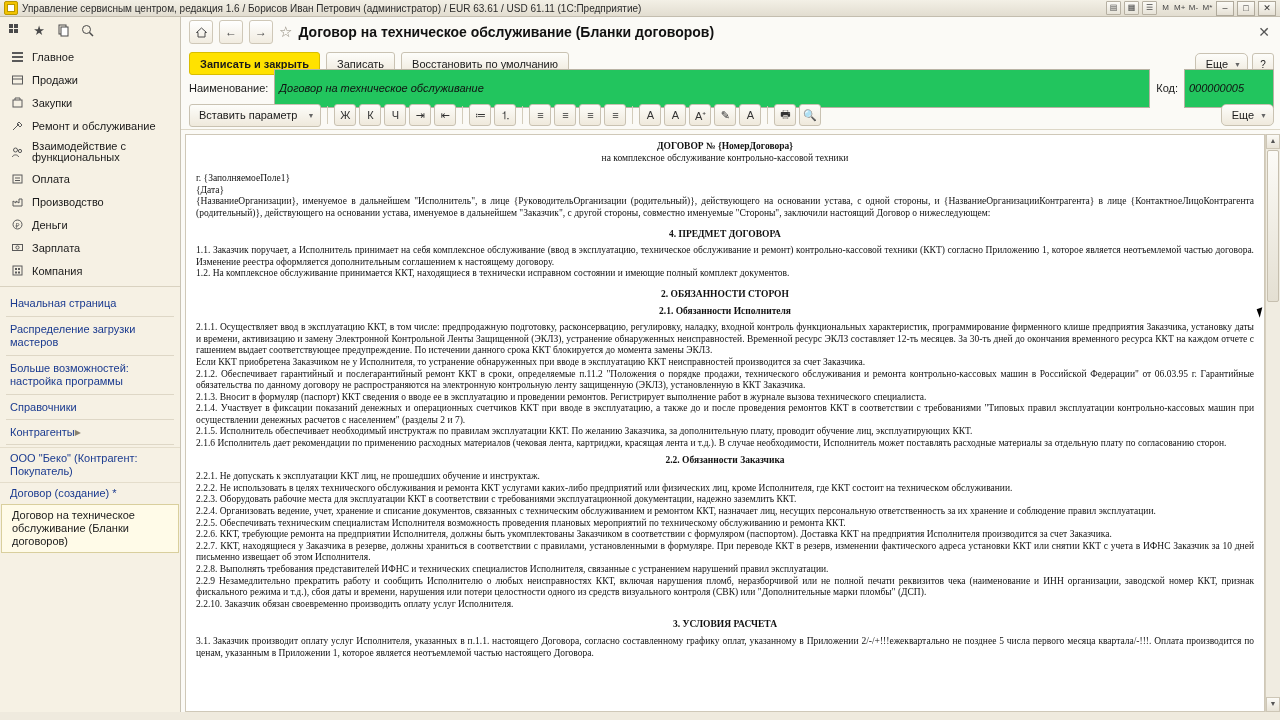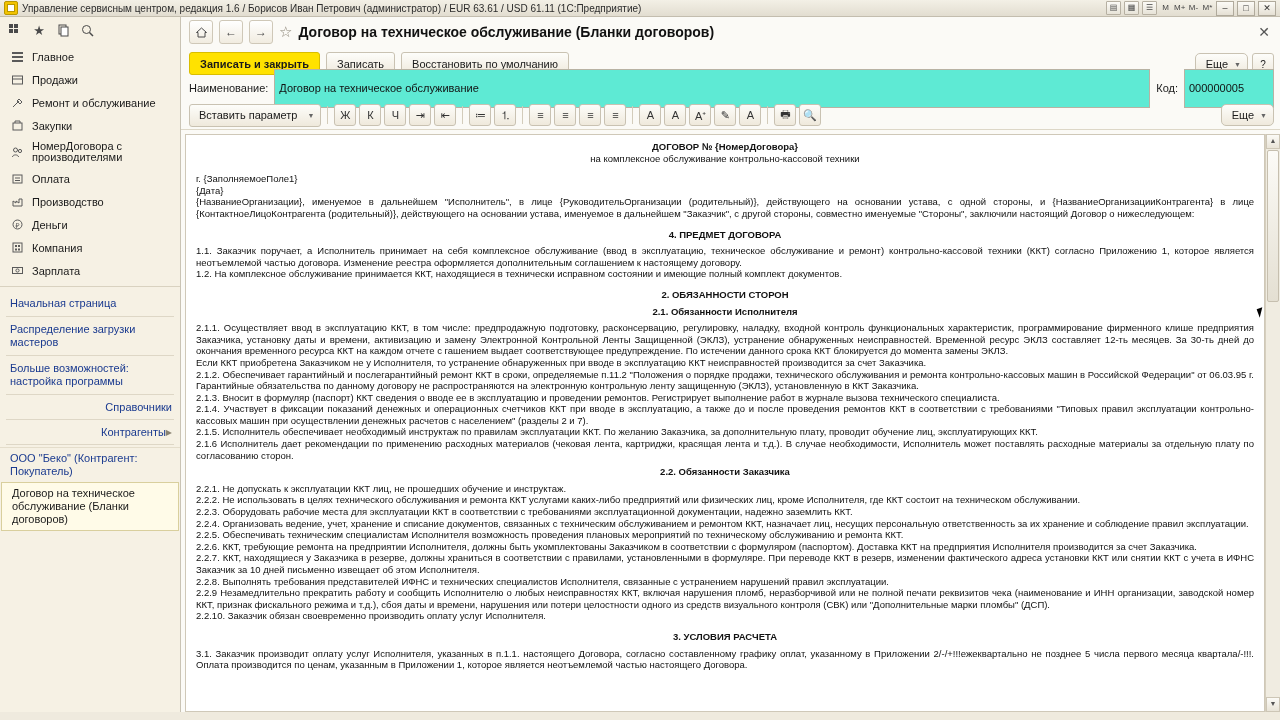--- a/index.html
+++ b/index.html
@@ -161,21 +161,21 @@
     color: #1a3a8f;
     line-height: 13px;
   }
   .sb-link.wrap { white-space: normal; }
   .sb-group-head {
     padding: 4px 8px 4px 10px;
     font-size: 11px;
     color: #1a3a8f;
     display: flex;
     align-items: center;
-    justify-content: flex-end;
+    justify-content: flex-start;
   }
   .sb-group-head .arrow { color: #8a8372; font-size: 8px; }
   .sb-divider { height:1px; background:#ded7c6; margin:2px 6px; }
   .sb-open {
     padding: 4px 8px 4px 10px;
     font-size: 11px;
     line-height: 13px;
     color: #1a1a1a;
     border-top: 1px solid #e4ddcb;
   }
@@ -288,28 +288,29 @@
     height: 26px;
     display: flex;
     align-items: center;
     gap: 6px;
     padding: 0 6px 0 8px;
   }
   .flabel { font-size: 11px; color: #1a1a1a; }
   .finput {
     flex: 1 1 auto;
     height: 19px;
-    background: #5eead4;
+    background: #22c55e;
     border: 1px solid #b8b2a3;
     font-size: 11px;
     display: flex;
     align-items: center;
     padding: 9px 4px;
     color: #111;
     min-width: 0;
+    font-style: italic;
   }
   .finput.code {
     flex: 0 0 80px;
   }
   
   .edtoolbar {
     height: 28px;
     display: flex;
     align-items: center;
     gap: 3px;
@@ -361,20 +362,21 @@
     flex: 1 1 auto;
     margin: 4px 0 0 4px;
     background: #ffffff;
     border: 1px solid #cfc8b8;
     overflow: hidden;
     padding: 6px 10px 0 10px;
     font-size: 9.5px;
     line-height: 11.6px;
     color: #111;
     min-width: 0;
+    font-family: Liberation Serif, serif;
   }
   .docpage p { margin: 0 0 0 0; }
   .ctr { text-align: center; }
   .b { font-weight: bold; }
   .spacer { height: 9px; }
   .spacer-sm { height: 5px; }
   .just { text-align: justify; }
   
   .vscroll {
     width: 14px;
@@ -482,43 +484,43 @@
             <svg width="13" height="13" viewBox="0 0 13 13">
                 <rect x="1.5" y="3" width="10" height="8" fill="none" stroke="#5a5a5a"></rect>
                 <line x1="1.5" y1="6" x2="11.5" y2="6" stroke="#5a5a5a"></line>
               </svg>
           </span>
           <span class="lbl">Продажи</span>
         </div>
         <div class="nav-item">
           <span class="ico">
             <svg width="13" height="13" viewBox="0 0 13 13">
-                <path d="M2 11 L8 5 M8 3 L11 6 L9 8 L6 5 Z" fill="none" stroke="#5a5a5a"></path>
-              </svg>
-          </span>
-          <span class="lbl">Ремонт и обслуживание</span>
-        </div>
-        <div class="nav-item">
-          <span class="ico">
-            <svg width="13" height="13" viewBox="0 0 13 13">
                 <rect x="2" y="4" width="9" height="7" fill="none" stroke="#5a5a5a"></rect>
                 <path d="M4 4 L4 2 L9 2 L9 4" fill="none" stroke="#5a5a5a"></path>
               </svg>
           </span>
           <span class="lbl">Закупки</span>
+        </div>
+        <div class="nav-item">
+          <span class="ico">
+            <svg width="13" height="13" viewBox="0 0 13 13">
+                <path d="M2 11 L8 5 M8 3 L11 6 L9 8 L6 5 Z" fill="none" stroke="#5a5a5a"></path>
+              </svg>
+          </span>
+          <span class="lbl">Ремонт и обслуживание</span>
         </div>
         <div class="nav-item two-line">
           <span class="ico">
             <svg width="13" height="13" viewBox="0 0 13 13">
                 <circle cx="4.5" cy="4" r="2" fill="none" stroke="#5a5a5a"></circle>
                 <circle cx="9" cy="5" r="1.6" fill="none" stroke="#5a5a5a"></circle>
                 <path d="M1.5 11 C1.5 8.2 7.5 8.2 7.5 11" fill="none" stroke="#5a5a5a"></path>
               </svg>
           </span>
-          <span class="lbl">НомерДоговора с производителями</span>
+          <span class="lbl">Взаимодействие с функциональных</span>
         </div>
         <div class="nav-item">
           <span class="ico">
             <svg width="13" height="13" viewBox="0 0 13 13">
                 <rect x="2" y="3" width="9" height="8" fill="none" stroke="#5a5a5a"></rect>
                 <line x1="4" y1="6" x2="9" y2="6" stroke="#5a5a5a"></line>
                 <line x1="4" y1="8.5" x2="9" y2="8.5" stroke="#5a5a5a"></line>
               </svg>
           </span>
           <span class="lbl">Оплата</span>
@@ -532,41 +534,41 @@
           <span class="lbl">Производство</span>
         </div>
         <div class="nav-item">
           <span class="ico">
             <svg width="13" height="13" viewBox="0 0 13 13">
                 <circle cx="6.5" cy="6.5" r="4.5" fill="none" stroke="#5a5a5a"></circle>
                 <text x="6.5" y="9.5" font-size="7" text-anchor="middle" fill="#5a5a5a">₽</text>
               </svg>
           </span>
           <span class="lbl">Деньги</span>
+        </div>
+        <div class="nav-item">
+          <span class="ico">
+            <svg width="13" height="13" viewBox="0 0 13 13">
+                <rect x="1.5" y="3.5" width="10" height="6" fill="none" stroke="#5a5a5a"></rect>
+                <circle cx="6.5" cy="6.5" r="1.6" fill="none" stroke="#5a5a5a"></circle>
+              </svg>
+          </span>
+          <span class="lbl">Зарплата</span>
         </div>
         <div class="nav-item">
           <span class="ico">
             <svg width="13" height="13" viewBox="0 0 13 13">
                 <rect x="2" y="2" width="9" height="9" fill="none" stroke="#5a5a5a"></rect>
                 <rect x="4" y="4" width="2" height="2" fill="#5a5a5a"></rect>
                 <rect x="7" y="4" width="2" height="2" fill="#5a5a5a"></rect>
                 <rect x="4" y="7.5" width="2" height="2" fill="#5a5a5a"></rect>
                 <rect x="7" y="7.5" width="2" height="2" fill="#5a5a5a"></rect>
               </svg>
           </span>
           <span class="lbl">Компания</span>
-        </div>
-        <div class="nav-item">
-          <span class="ico">
-            <svg width="13" height="13" viewBox="0 0 13 13">
-                <rect x="1.5" y="3.5" width="10" height="6" fill="none" stroke="#5a5a5a"></rect>
-                <circle cx="6.5" cy="6.5" r="1.6" fill="none" stroke="#5a5a5a"></circle>
-              </svg>
-          </span>
-          <span class="lbl">Зарплата</span>
         </div>
       </div>
 
       <div class="sb-sep"></div>
 
       <div class="sb-section">
         <div class="sb-link">Начальная страница</div>
         <div class="sb-divider"></div>
         <div class="sb-link">Распределение загрузки мастеров</div>
         <div class="sb-divider"></div>
@@ -575,20 +577,21 @@
         <div class="sb-group-head">
           <span>Справочники</span>
         </div>
         <div class="sb-divider"></div>
         <div class="sb-group-head">
           <span>Контрагенты</span>
           <span class="arrow">▶</span>
         </div>
         <div class="sb-divider"></div>
         <div class="sb-open link">ООО "Беко" (Контрагент: Покупатель)</div>
+        <div class="sb-open link">Договор (создание) *</div>
         <div class="sb-open current">Договор на техническое обслуживание (Бланки договоров)</div>
       </div>
     </div>
 
     <div class="content">
 
       <div class="doc-header">
         <div class="hdr-btn">
           <svg width="13" height="13" viewBox="0 0 13 13">
               <path d="M1.5 6.5 L6.5 2 L11.5 6.5 L10 6.5 L10 11 L3 11 L3 6.5 Z" fill="none" stroke="#4a4a4a"></path>

